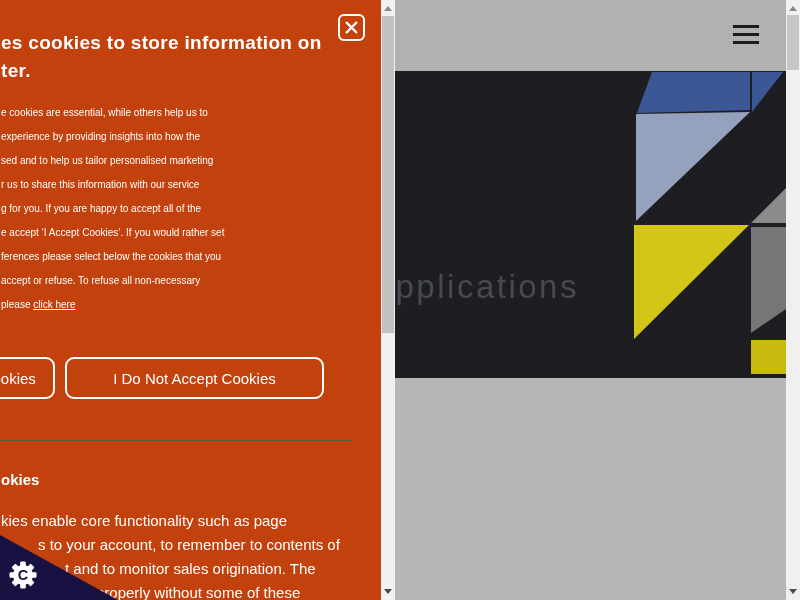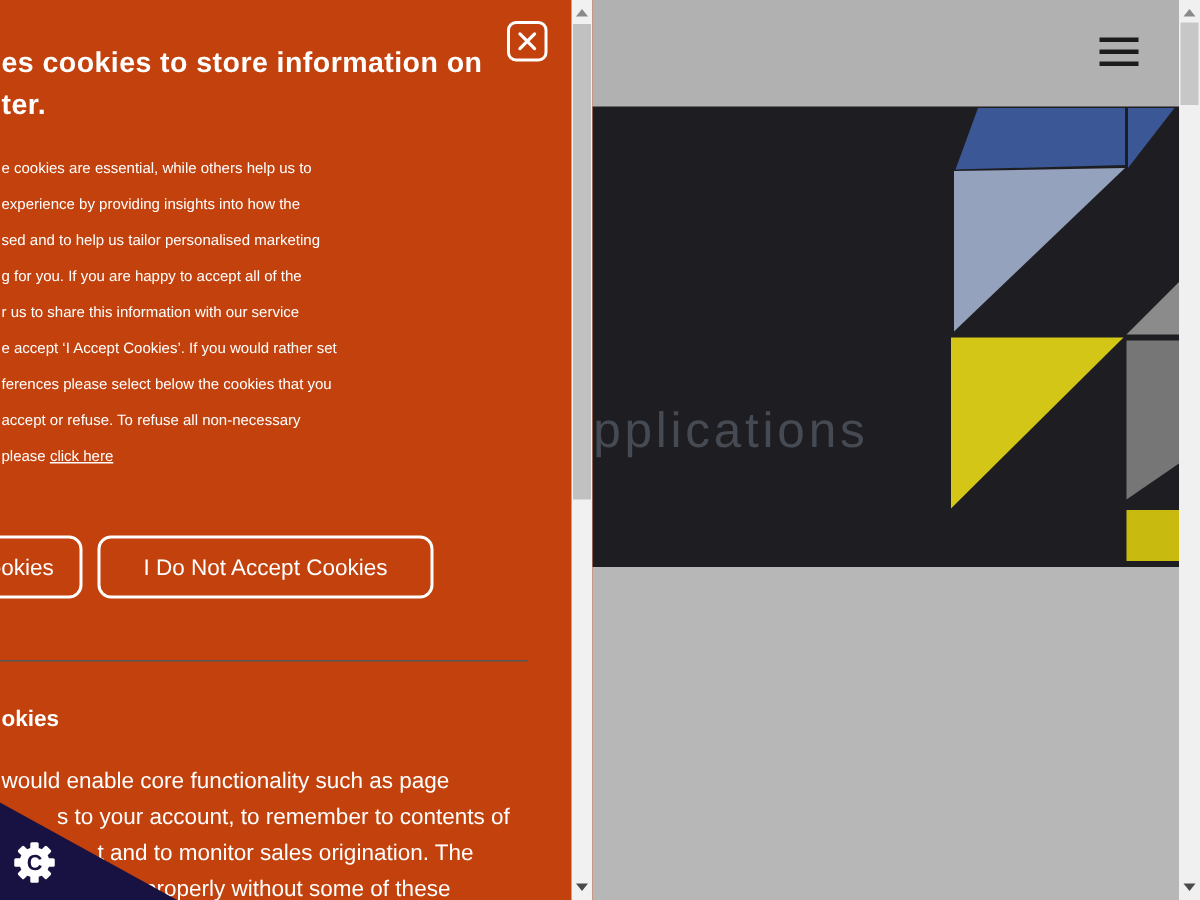--- a/index.html
+++ b/index.html
@@ -38,21 +38,21 @@
   .m-title{position:absolute;left:1px;top:29px;font-size:19px;font-weight:700;line-height:28px;
     letter-spacing:.3px;}
   .m-title div{white-space:nowrap;}
   .m-intro{position:absolute;left:1px;top:101px;font-size:10px;line-height:24px;}
   .m-intro div{white-space:nowrap;}
   .policy-link{font-weight:400;text-decoration:underline;color:#fff;cursor:pointer;}
   .btn-row{position:absolute;left:-95px;top:357px;display:flex;gap:10px;}
   .btn{height:42px;box-sizing:border-box;border:2px solid #fff;border-radius:9px;background:transparent;
     color:#fff;font-size:15px;font-family:inherit;cursor:pointer;white-space:nowrap;}
   .btn-accept{width:150px;}
-  .btn-decline{width:224px;}
+  .btn-decline{width:259px;}
   .m-divider{position:absolute;left:0;top:440px;width:352px;height:1px;background:#585858;}
   .m-heading{position:absolute;left:1px;top:471px;font-size:15px;font-weight:700;white-space:nowrap;}
   .m-section{position:absolute;left:1px;top:509px;font-size:15px;line-height:24px;}
   .m-section div{white-space:nowrap;}
   .ind-1{padding-left:37px;}
   .ind-2{padding-left:64px;}
   .ind-3{padding-left:95px;}
   
   .badge{position:absolute;left:0;bottom:0;width:118px;height:66px;z-index:30;cursor:pointer;
     background:none;border:none;padding:0;}
@@ -100,39 +100,39 @@
 
   <div class="m-title">
     <div>es cookies to store information on</div>
     <div>ter.</div>
   </div>
 
   <div class="m-intro">
     <div>e cookies are essential, while others help us to</div>
     <div>experience by providing insights into how the</div>
     <div>sed and to help us tailor personalised marketing</div>
+    <div>r us to share this information with our service</div>
     <div>g for you. If you are happy to accept all of the</div>
-    <div>r us to share this information with our service</div>
     <div>e accept ‘I Accept Cookies’. If you would rather set</div>
     <div>ferences please select below the cookies that you</div>
     <div>accept or refuse. To refuse all non-necessary</div>
     <div><span>please </span><a class="policy-link">click here</a></div>
   </div>
 
   <div class="btn-row">
     <button class="btn btn-accept">I Accept Cookies</button>
     <button class="btn btn-decline">I Do Not Accept Cookies</button>
   </div>
 
   <div class="m-divider"></div>
 
   <div class="m-heading">okies</div>
 
   <div class="m-section">
-    <div>would enable core functionality such as page</div>
+    <div>kies enable core functionality such as page</div>
     <div class="ind-1">s to your account, to remember to contents of</div>
     <div class="ind-2">t and to monitor sales origination. The</div>
     <div class="ind-3">properly without some of these</div>
   </div>
 
   <div class="modal-scrollbar">
     <div class="sb-up"></div>
     <div class="sb-thumb"></div>
     <div class="sb-down"></div>
   </div>

